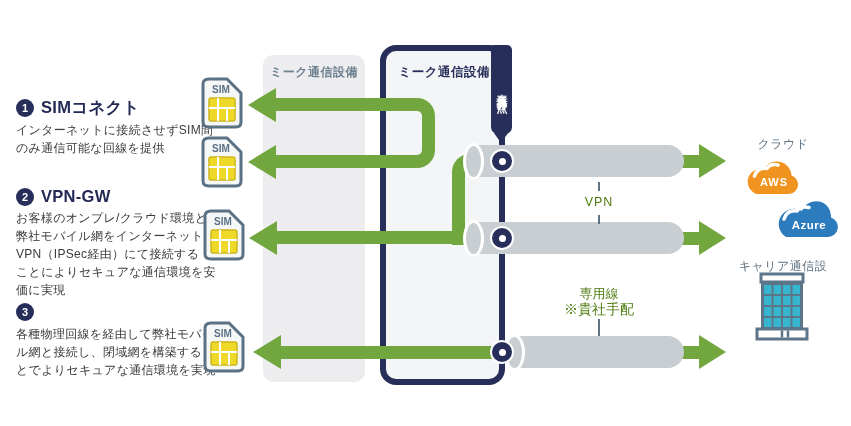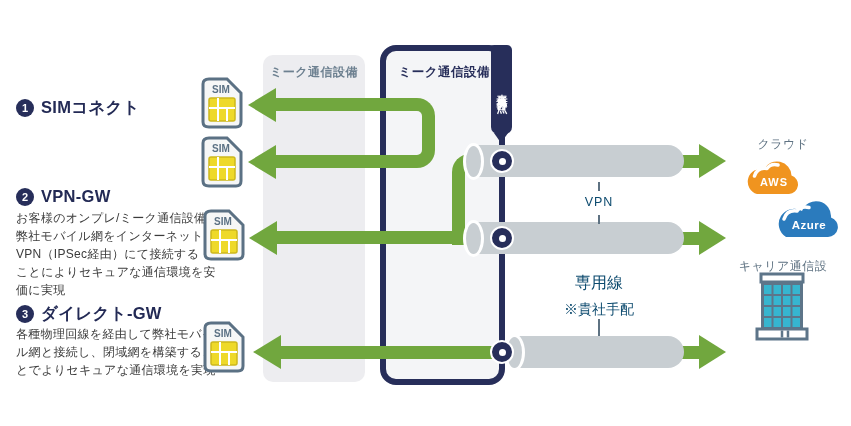--- a/index.html
+++ b/index.html
@@ -44,51 +44,52 @@
   
   .pipe{position:absolute;height:32px;background:#c8ced2;border-radius:0 16px 16px 0;z-index:3;}
   .pipe-cap{position:absolute;width:21px;height:37px;border-radius:50%;background:#c8ced2;
             border:3px solid #fff;box-sizing:border-box;z-index:4;}
   .demarc-dot{position:absolute;width:24px;height:24px;border-radius:50%;background:#272e5a;
               border:2px solid #fff;box-sizing:border-box;z-index:6;}
   .demarc-dot::after{content:"";position:absolute;left:6.5px;top:6.5px;width:7px;height:7px;
                      border-radius:50%;background:#fff;}
 
   
-  .link-label{position:absolute;text-align:center;color:#0c4a6e;z-index:7;}
+  .link-label{position:absolute;text-align:center;color:#4d7c0f;z-index:7;}
   .tick{position:absolute;width:2px;background:#5e7282;z-index:7;}
 
   .dest-label{position:absolute;text-align:center;font-size:12px;color:#5e7282;letter-spacing:.5px;z-index:7;}
 
   .sim-card{position:absolute;width:44px;height:52px;z-index:7;}
   .icon-svg{position:absolute;z-index:7;}
 </style>
 </head>
 <body>
 
 <div id="stage">
 
   <div class="svc-head" style="left:16px;top:97px;">
     <span class="badge">1</span>
     <span class="svc-title">SIMコネクト</span>
   </div>
+  <div class="svc-desc" style="top:121px;">インターネットに接続させずSIM間
+のみ通信可能な回線を提供</div>
 
   <div class="svc-head" style="left:16px;top:187px;">
     <span class="badge">2</span>
     <span class="svc-title">VPN-GW</span>
   </div>
-  <div class="svc-desc" style="top:209px;">お客様のオンプレ/ミーク通信設備
+  <div class="svc-desc" style="top:209px;">お客様のオンプレ/クラウド環境と
 弊社モバイル網をインターネット
 VPN（IPSec経由）にて接続する
 ことによりセキュアな通信環境を安
 価に実現</div>
 
   <div class="svc-head" style="left:16px;top:303px;">
     <span class="badge">3</span>
-    <span class="svc-title">ダイレクト-GW</span>
   </div>
   <div class="svc-desc" style="top:325px;">各種物理回線を経由して弊社モバイ
 ル網と接続し、閉域網を構築するこ
 とでよりセキュアな通信環境を実現</div>
 
   <div class="abs carrier-box"></div>
   <div class="abs carrier-label">ミーク通信設備</div>
 
   <div class="abs meeq-box"></div>
   <div class="abs meeq-label">ミーク通信設備</div>
@@ -123,21 +124,21 @@
   <div class="hline green" style="left:676px;top:232px;width:26px;"></div>
   <div class="hline green" style="left:676px;top:346px;width:26px;"></div>
   <div class="arrow-right" style="left:699px;top:144px;"></div>
   <div class="arrow-right" style="left:699px;top:221px;"></div>
   <div class="arrow-right" style="left:699px;top:335px;"></div>
 
   <div class="tick" style="left:598px;top:182px;height:9px;"></div>
   <div class="link-label" style="left:559px;top:195px;width:80px;font-size:12.5px;letter-spacing:1px;">VPN</div>
   <div class="tick" style="left:598px;top:215px;height:9px;"></div>
 
-  <div class="link-label" style="left:549px;top:276px;width:100px;font-size:16px;line-height:14px;">専用線</div>
+  <div class="link-label" style="left:549px;top:287px;width:100px;font-size:13px;line-height:14px;">専用線</div>
   <div class="link-label" style="left:549px;top:304px;width:100px;font-size:14px;line-height:13px;font-family:Liberation Mono, monospace;">※貴社手配</div>
   <div class="tick" style="left:598px;top:319px;height:17px;"></div>
 
   <svg class="sim-card" style="left:200px;top:77px;" viewBox="0 0 44 52">
     <path d="M9 2 H27 L41 16 V45 Q41 50 36 50 H9 Q3 50 3 45 V7 Q3 2 9 2 Z" fill="#f6f7f7" stroke="#5b7184" stroke-width="3"></path>
     <text x="21" y="16" text-anchor="middle" font-size="10" font-weight="bold" fill="#5b7184">SIM</text>
     <rect x="9" y="21" width="26" height="23" rx="2" fill="#eed929" stroke="#cdb81d" stroke-width="1.5"></rect>
     <path d="M9 31 H35 M18 21 V31 M18 31 V44 M27 31 V44" stroke="#fff" stroke-width="2" fill="none"></path>
   </svg>
   <svg class="sim-card" style="left:200px;top:136px;" viewBox="0 0 44 52">

